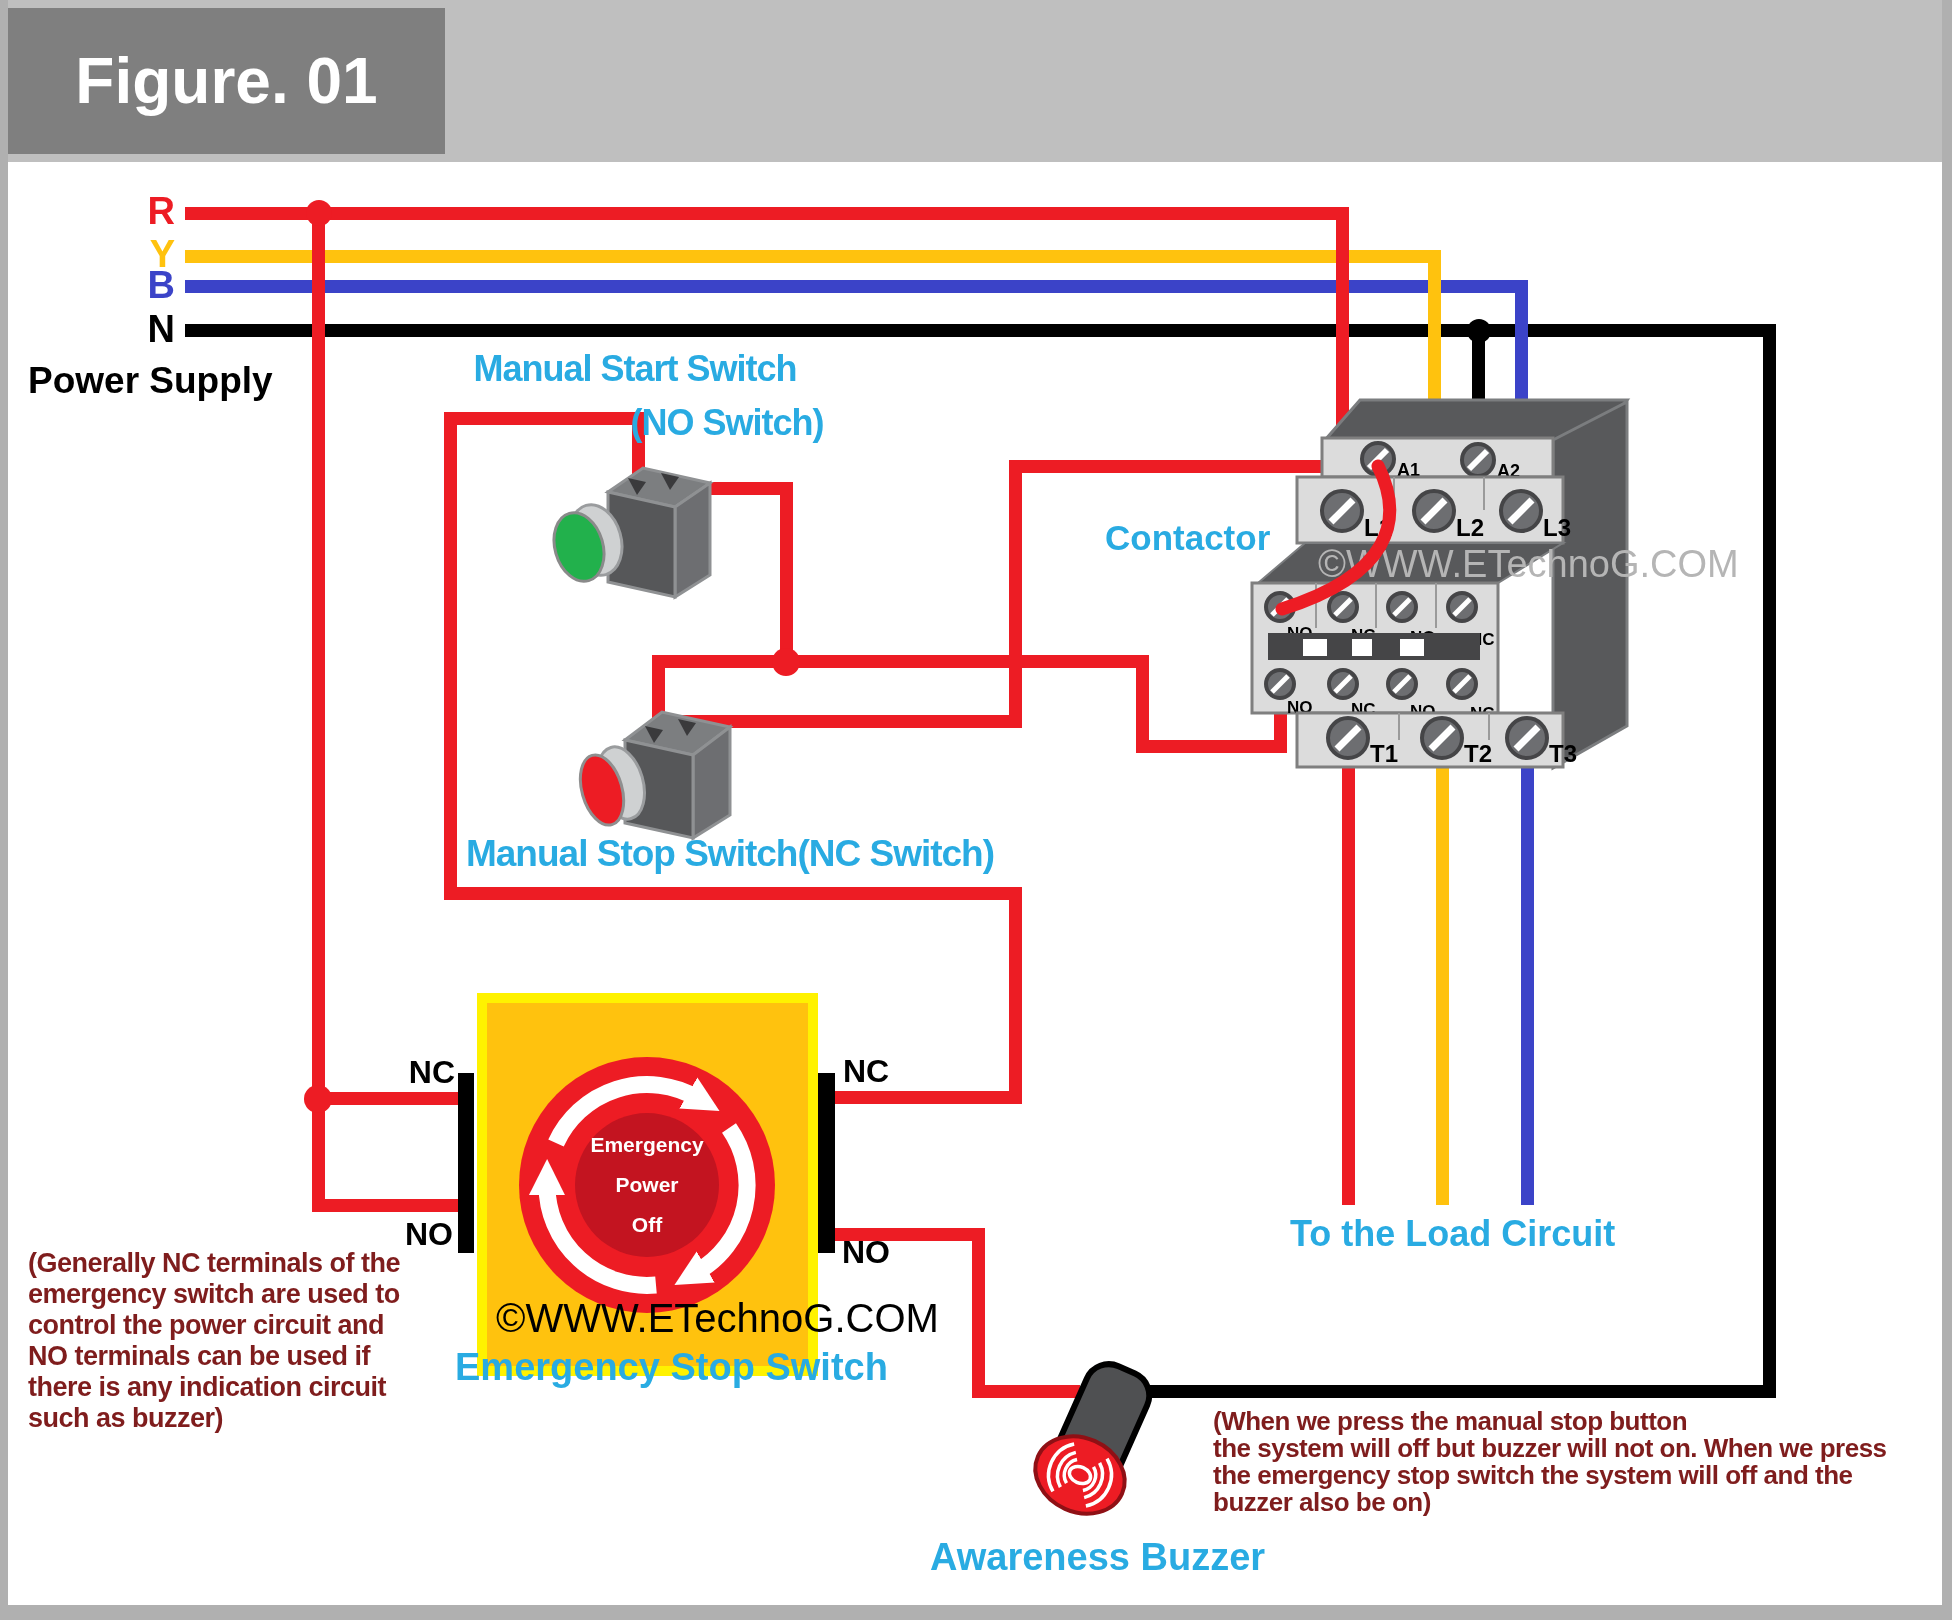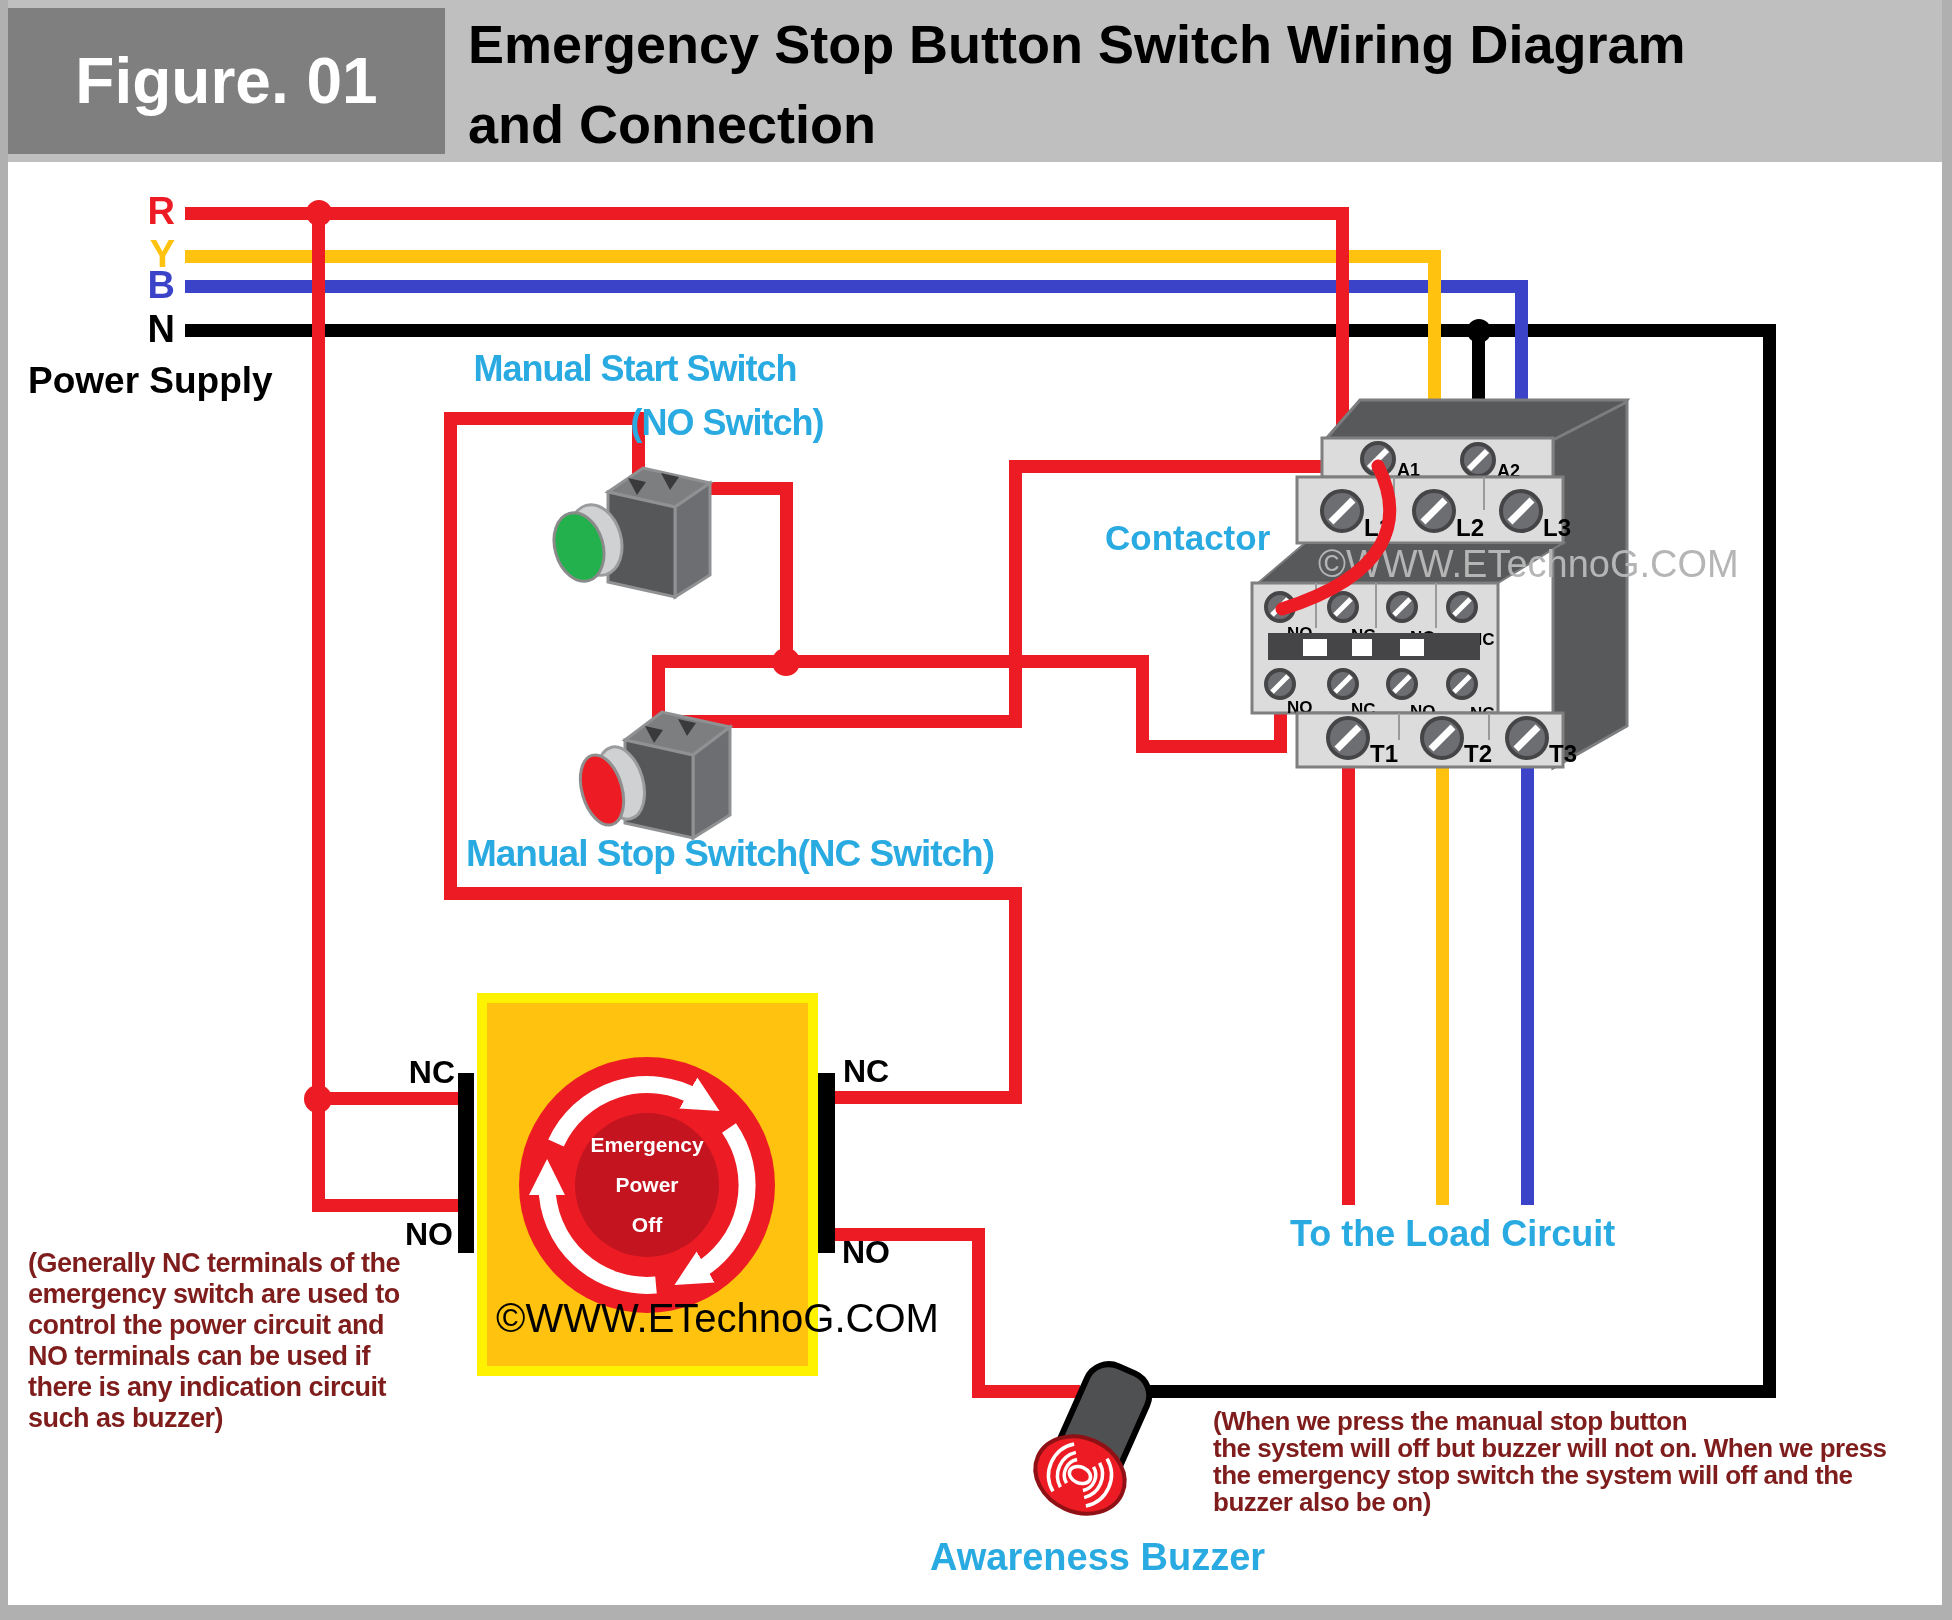--- a/index.html
+++ b/index.html
@@ -16,24 +16,20 @@
   .wm{position:absolute;font-weight:400;white-space:nowrap;}
 </style>
 </head>
 <body>
 
 <div id="canvas">
 
   <div class="w" style="left:0;top:0;width:1952px;height:162px;background:#bfbfbf;"></div>
   <div class="w" style="left:8px;top:8px;width:437px;height:146px;background:#7f7f7f;display:flex;align-items:center;justify-content:center;">
     <span class="b" style="color:#fff;font-size:64px;">Figure. 01</span>
-  </div>
-  <div class="txt b" style="left:468px;top:4px;font-size:54px;color:#000;line-height:80px;">
-    <div>Emergency Stop Button Switch Wiring Diagram</div>
-    <div>and Connection</div>
   </div>
 
   <div class="txt b" style="left:120px;top:190px;width:55px;text-align:right;font-size:38px;color:#ed1c24;">R</div>
   <div class="txt b" style="left:120px;top:233px;width:55px;text-align:right;font-size:38px;color:#ffc20e;">Y</div>
   <div class="txt b" style="left:120px;top:264px;width:55px;text-align:right;font-size:38px;color:#3b43c8;">B</div>
   <div class="txt b" style="left:120px;top:308px;width:55px;text-align:right;font-size:38px;color:#000;">N</div>
   <div class="txt b" style="left:28px;top:360px;font-size:37px;color:#000;">Power Supply</div>
 
   <div class="w" style="left:185px;top:207px;width:1164px;height:13px;background:#ed1c24;"></div>
   <div class="w" style="left:185px;top:250px;width:1256px;height:13px;background:#ffc20e;"></div>
@@ -192,20 +188,21 @@
     </defs>
     <path d="M556,1143 A100,100 0 0 1 697,1098" fill="none" stroke="#fff" stroke-width="17" marker-end="url(#ah)"></path>
     <path d="M729,1128 A100,100 0 0 1 697,1272" fill="none" stroke="#fff" stroke-width="17" marker-end="url(#ah)"></path>
     <path d="M656,1285 A100,100 0 0 1 547,1185" fill="none" stroke="#fff" stroke-width="17" marker-end="url(#ah)"></path>
   </svg>
   <div class="term-lbl" style="left:395px;top:1054px;width:60px;text-align:right;">NC</div>
   <div class="term-lbl" style="left:843px;top:1053px;">NC</div>
   <div class="term-lbl" style="left:393px;top:1216px;width:60px;text-align:right;">NO</div>
   <div class="term-lbl" style="left:842px;top:1234px;">NO</div>
   <div class="wm" style="left:496px;top:1296px;font-size:40px;color:#000;">©WWW.ETechnoG.COM</div>
+  <div class="txt blue-lbl" style="left:455px;top:1346px;width:420px;text-align:center;font-size:38px;">Emergency Stop Switch</div>
 
   <div class="txt blue-lbl" style="left:1290px;top:1213px;font-size:36px;">To the Load Circuit</div>
   <div class="note" style="left:28px;top:1248px;font-size:27px;line-height:31px;letter-spacing:-0.5px;">(Generally NC terminals of the
 emergency switch are used to
 control the power circuit and
 NO terminals can be used if
 there is any indication circuit
 such as buzzer)</div>
   <div class="note" style="left:1213px;top:1408px;font-size:26px;line-height:27px;letter-spacing:-0.5px;">(When we press the manual stop button
 the system will off but buzzer will not on. When we press

